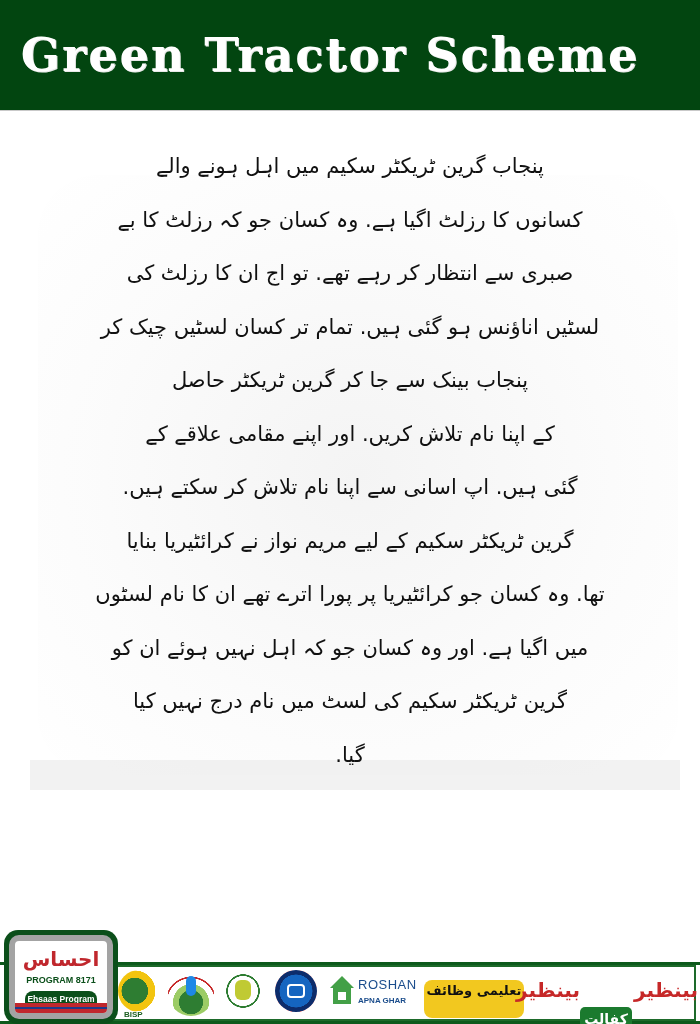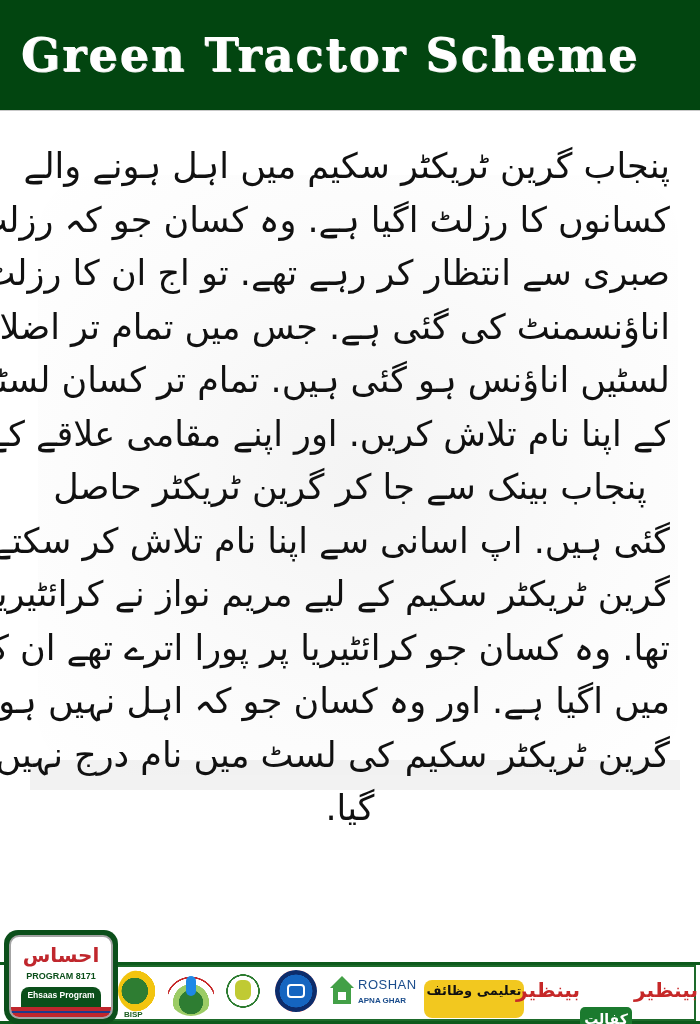--- a/index.html
+++ b/index.html
@@ -32,21 +32,21 @@
     background: rgba(230,230,230,0.5);
   }
 
   .article {
     position: absolute; left: 30px; top: 140px; width: 640px;
     direction: rtl; text-align: justify; text-align-last: center;
   }
   .article .line {
     display: block;
     font-family: "DejaVu Sans", sans-serif;
-    font-size: 35px;
+    font-size: 21px;
     line-height: 53.5px;
     color: #111111;
     text-align: center;
     white-space: nowrap;
   }
 
   .footer {
     position: absolute; left: 0; top: 930px; width: 700px; height: 94px;
   }
   .footer-strip {
@@ -58,21 +58,21 @@
     position: absolute; left: 108px; top: 35px; width: 588px; height: 56px;
     border: 2px solid #1d6a2a;
   }
 
   .ehsaas-badge {
     position: absolute; left: 4px; top: 0; width: 114px; height: 94px;
     background: #0b4f1a; border-radius: 14px; padding: 5px;
   }
   .ehsaas-badge .inner {
     width: 100%; height: 100%; background: #ffffff; border-radius: 10px;
-    border: 2px solid #a3a3a3; position: relative; overflow: hidden;
+    border: 6px solid #a3a3a3; position: relative; overflow: hidden;
   }
   .ehsaas-urdu {
     position: absolute; top: 6px; left: 0; right: 0; text-align: center;
     color: #c0272d; font-size: 20px; font-weight: bold; direction: rtl;
   }
   .ehsaas-prog {
     position: absolute; top: 34px; left: 0; right: 0; text-align: center;
     color: #0b4f1a; font-size: 9px; font-weight: bold; font-family: "Liberation Sans", sans-serif;
   }
   .ehsaas-pill {
@@ -149,24 +149,23 @@
   <h1>Green Tractor Scheme</h1>
 </header>
 
 <div class="watermark"></div>
 <div class="watermark-band"></div>
 
 <main class="article">
   <span class="line">پنجاب گرین ٹریکٹر سکیم میں اہل ہونے والے</span>
   <span class="line">کسانوں کا رزلٹ اگیا ہے. وہ کسان جو کہ رزلٹ کا بے</span>
   <span class="line">صبری سے انتظار کر رہے تھے. تو اج ان کا رزلٹ کی</span>
-  <span class="line">اناؤنسمنٹ کی گئی ہے. جس میں تمام تر اضلاع میں</span>
   <span class="line">لسٹیں اناؤنس ہو گئی ہیں. تمام تر کسان لسٹیں چیک کر</span>
+  <span class="line">پنجاب بینک سے جا کر گرین ٹریکٹر حاصل</span>
   <span class="line">کے اپنا نام تلاش کریں. اور اپنے مقامی علاقے کے</span>
-  <span class="line">پنجاب بینک سے جا کر گرین ٹریکٹر حاصل</span>
   <span class="line">گئی ہیں. اپ اسانی سے اپنا نام تلاش کر سکتے ہیں.</span>
   <span class="line">گرین ٹریکٹر سکیم کے لیے مریم نواز نے کرائٹیریا بنایا</span>
   <span class="line">تھا. وہ کسان جو کرائٹیریا پر پورا اترے تھے ان کا نام لسٹوں</span>
   <span class="line">میں اگیا ہے. اور وہ کسان جو کہ اہل نہیں ہوئے ان کو</span>
   <span class="line">گرین ٹریکٹر سکیم کی لسٹ میں نام درج نہیں کیا</span>
   <span class="line">گیا.</span>
 </main>
 
 <footer class="footer">
   <div class="footer-strip"></div>

